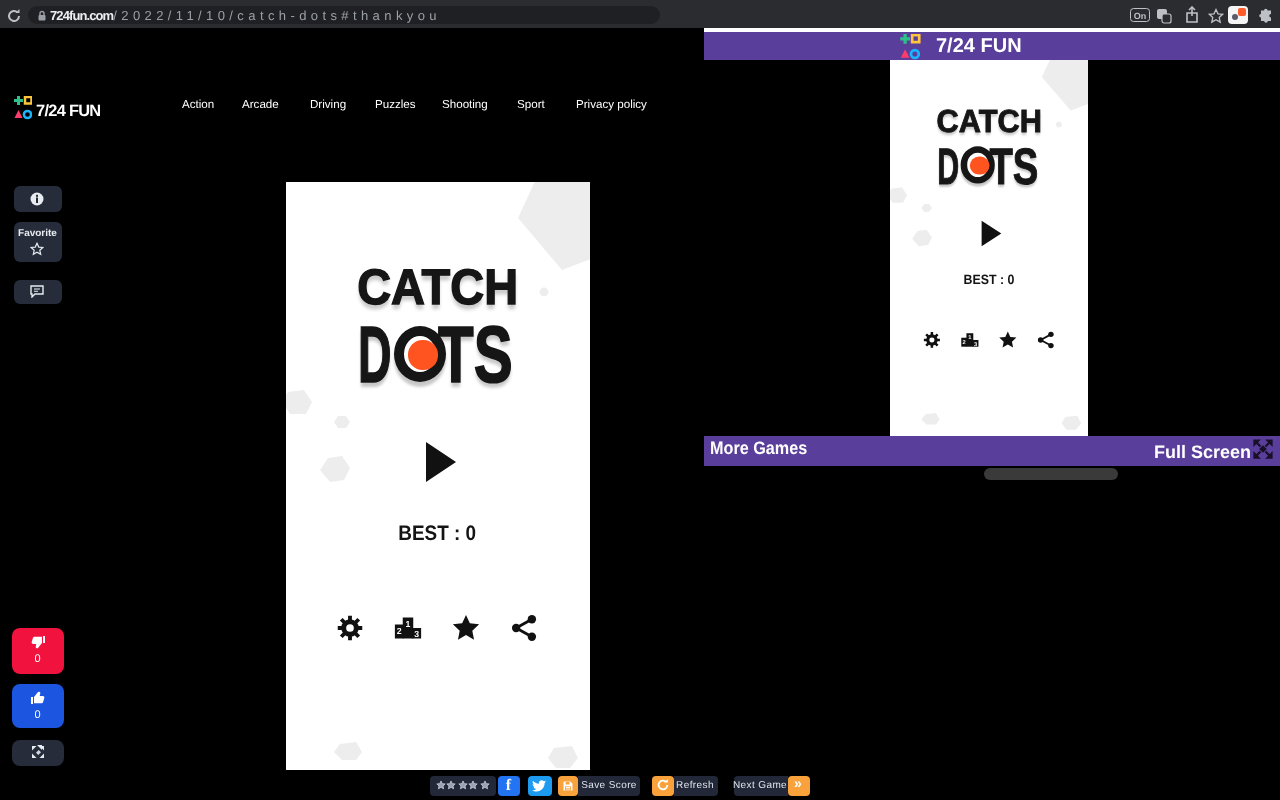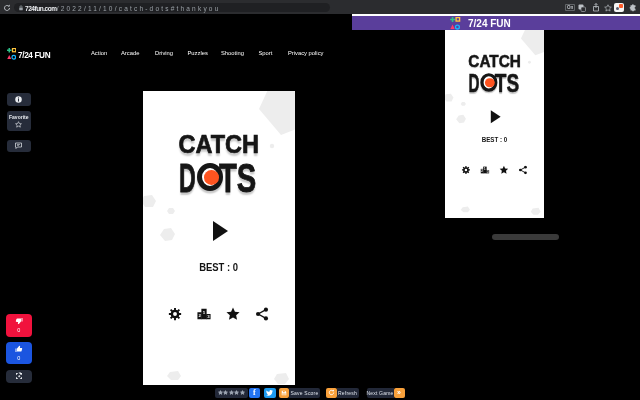--- a/index.html
+++ b/index.html
@@ -260,20 +260,34 @@
             <g fill="#111">
               <circle cx="12.5" cy="3" r="2.4"></circle>
               <circle cx="3.5" cy="8" r="2.4"></circle>
               <circle cx="12.5" cy="13" r="2.4"></circle>
             </g>
             <path d="M3.5 8l9-5M3.5 8l9 5" stroke="#111" stroke-width="1.6"></path>
           </svg>
       </div>
     </div>
   </div>
+  <div class="pbar" id="pbot">
+    <div class="ptxt" style="left:3px;top:1.2px;transform:scaleX(0.9);transform-origin:0 50%">More Games</div>
+    <div class="ptxt" style="left:225px">Full Screen</div>
+    <svg class="abs" style="left:274px;top:1.2px" width="11" height="11" viewBox="0 0 16 16">
+        <g fill="#191027">
+          <path d="M8 5.2L5.2 8 8 10.8 10.8 8z"></path>
+          <path d="M1 1h5.5L1 6.5zM15 1v5.5L9.5 1zM1 15v-5.5L6.5 15zM15 15h-5.5L15 9.5z"></path>
+          <path d="M3.5 3.5l3 3-3 3z" opacity="0"></path>
+        </g>
+        <g stroke="#191027" stroke-width="1.6">
+          <path d="M3 3l3.2 3.2M13 3L9.8 6.2M3 13l3.2-3.2M13 13l-3.2-3.2"></path>
+        </g>
+      </svg>
+  </div>
   <div class="abs" style="left:139.5px;top:219.5px;width:67.5px;height:6px;border-radius:3px;background:#3a3a3a"></div>
 </div>
 
 <div class="bbtn dark" style="left:214.5px;width:33px;gap:0.5px">
   <svg width="5" height="5" viewBox="0 0 16 16">
       <path d="M8 1.5l2 4.3 4.7.5-3.5 3.2 1 4.6L8 11.7l-4.2 2.4 1-4.6L1.3 6.3 6 5.8z" fill="#99a2b0" stroke="#cdd3dc" stroke-width="1.2"></path>
     </svg>
   <svg width="5" height="5" viewBox="0 0 16 16">
       <path d="M8 1.5l2 4.3 4.7.5-3.5 3.2 1 4.6L8 11.7l-4.2 2.4 1-4.6L1.3 6.3 6 5.8z" fill="#99a2b0" stroke="#cdd3dc" stroke-width="1.2"></path>
     </svg>

